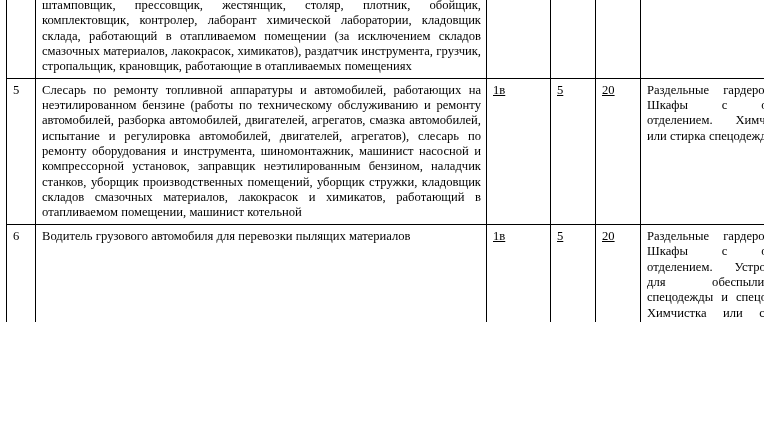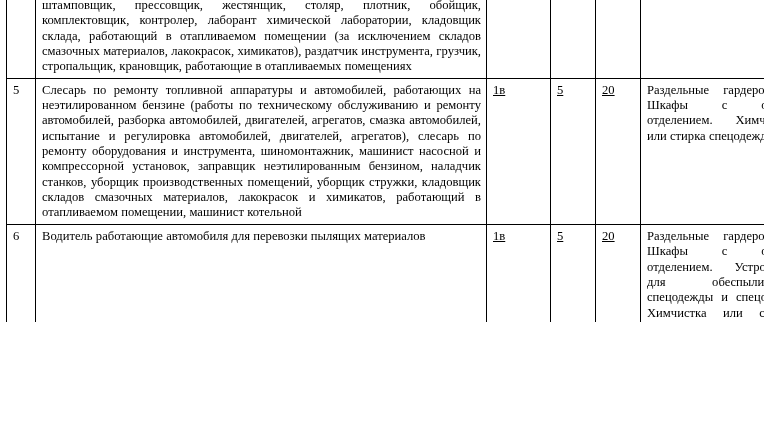--- a/index.html
+++ b/index.html
@@ -107,21 +107,21 @@
         <td class="num">5</td>
         <td class="prof">Слесарь по ремонту топливной аппаратуры и автомобилей, работающих на неэтилированном бензине (работы по техническому обслуживанию и ремонту автомобилей, разборка автомобилей, двигателей, агрегатов, смазка автомобилей, испытание и регулировка автомобилей, двигателей, агрегатов), слесарь по ремонту оборудования и инструмента, шиномонтажник, машинист насосной и компрессорной установок, заправщик неэтилированным бензином, наладчик станков, уборщик производственных помещений, уборщик стружки, кладовщик складов смазочных материалов, лакокрасок и химикатов, работающий в отапливаемом помещении, машинист котельной</td>
         <td class="center">1в</td>
         <td class="center">5</td>
         <td class="center">20</td>
         <td class="equip">Раздельные гардеробные. Шкафы с одним отделением. Химчистка или стирка спецодежды</td>
       </tr>
 
       <tr class="r6">
         <td class="num">6</td>
-        <td class="prof">Водитель работающие автомобиля для перевозки пылящих материалов</td>
+        <td class="prof">Водитель грузового автомобиля для перевозки пылящих материалов</td>
         <td class="center">1в</td>
         <td class="center">5</td>
         <td class="center">20</td>
         <td class="equip" style="overflow: visible;">Раздельные гардеробные. Шкафы с одним отделением. Устройства для обеспыливания спецодежды и спецобуви. Химчистка или стирка спецодежды</td>
       </tr>
 
     </tbody>
   </table>
 
 </div>

